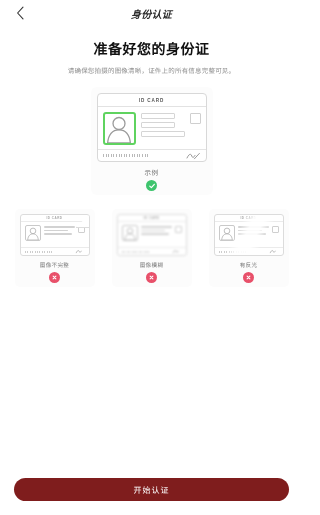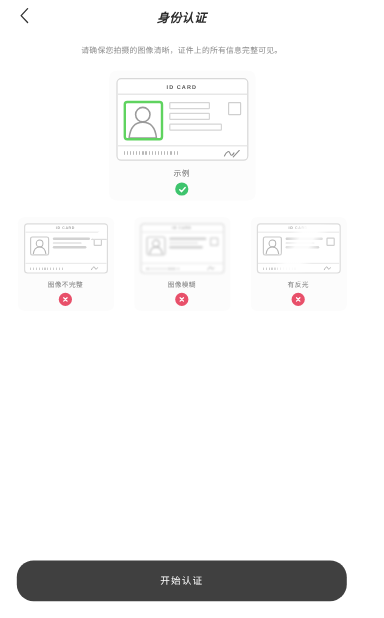--- a/index.html
+++ b/index.html
@@ -292,27 +292,27 @@
     white-space: nowrap;
   }
 
   
   .footer {
     flex: 0 0 auto;
     padding: 0 14px 14px 14px;
   }
   .primary-btn {
     width: 100%;
-    height: 34px;
+    height: 23px;
     border: none;
     border-radius: 14px;
-    background: #404040;
+    background: #7f1d1d;
     color: #ffffff;
     font-size: 8px;
-    font-family: Liberation Mono, monospace;
+    font-family: Liberation Serif, serif;
     letter-spacing: 1px;
     cursor: pointer;
   }
   .spacer { flex: 1 1 auto; }
 </style>
 </head>
 <body>
 
 <div class="screen">
 
@@ -322,20 +322,21 @@
         <svg width="9" height="14" viewBox="0 0 9 14" fill="none">
           <path d="M7 1.2 L1.6 7 L7 12.8" stroke="#333333" stroke-width="1.1" stroke-linecap="round" stroke-linejoin="round"></path>
         </svg>
       </span>
     </button>
     <div class="nav-title">身份认证</div>
   </div>
 
   <div class="content">
 
+    <div class="page-title">准备好您的身份证</div>
 
     <div class="page-subtitle">请确保您拍摄的图像清晰，证件上的所有信息完整可见。</div>
 
     <div class="sample-wrap">
 
       <div class="idcard">
 
         <div class="idcard-head">
           <span>ID CARD</span>
         </div>

